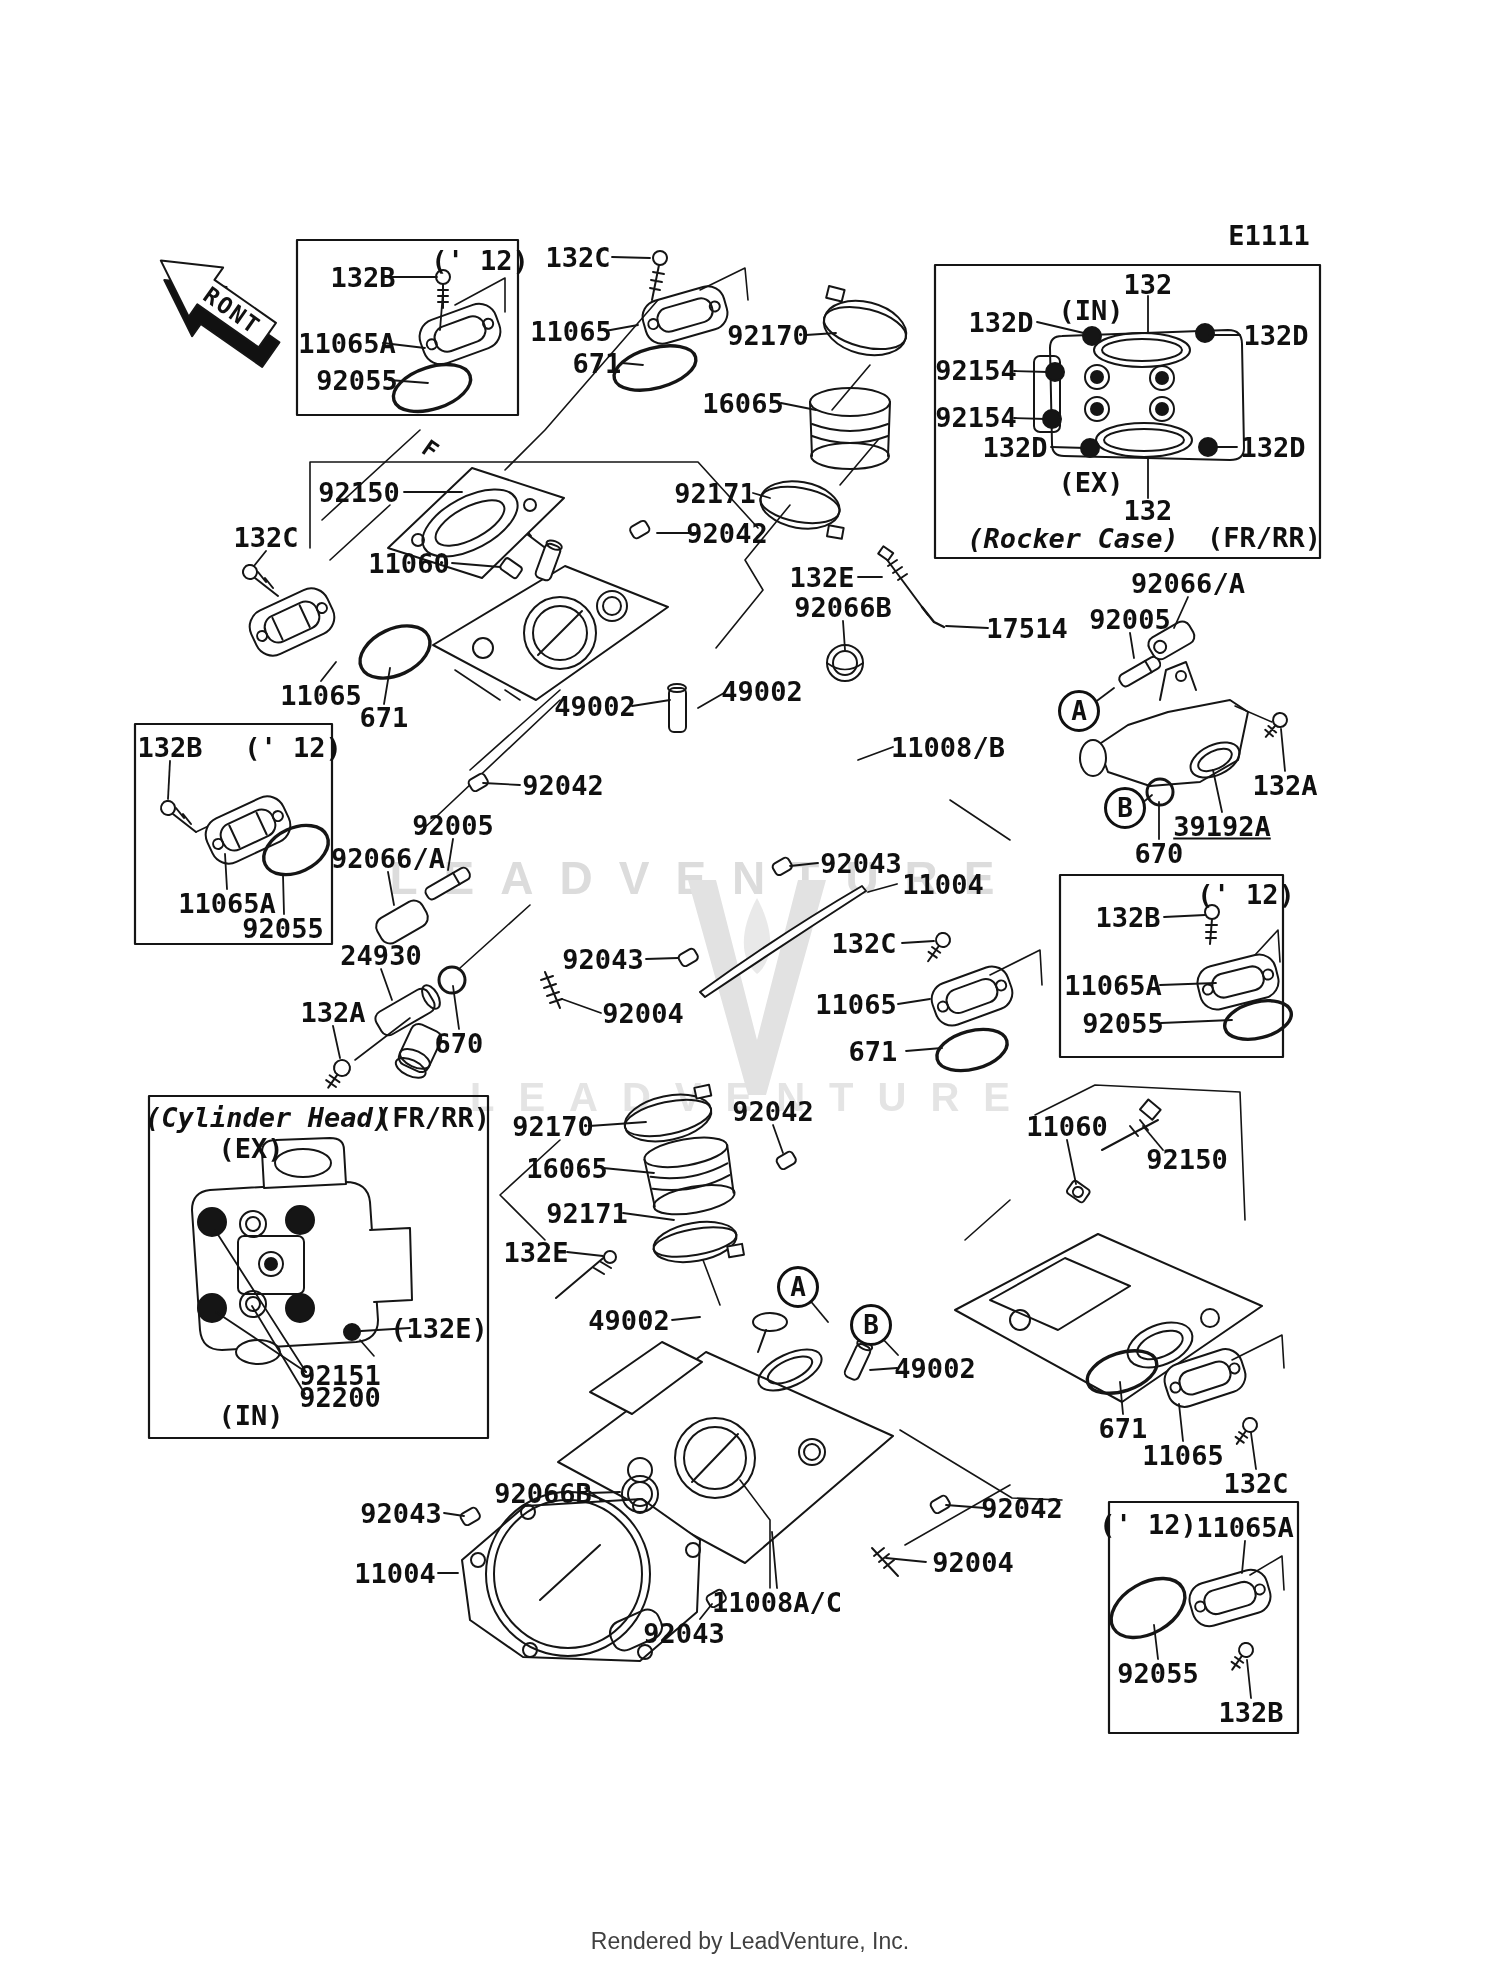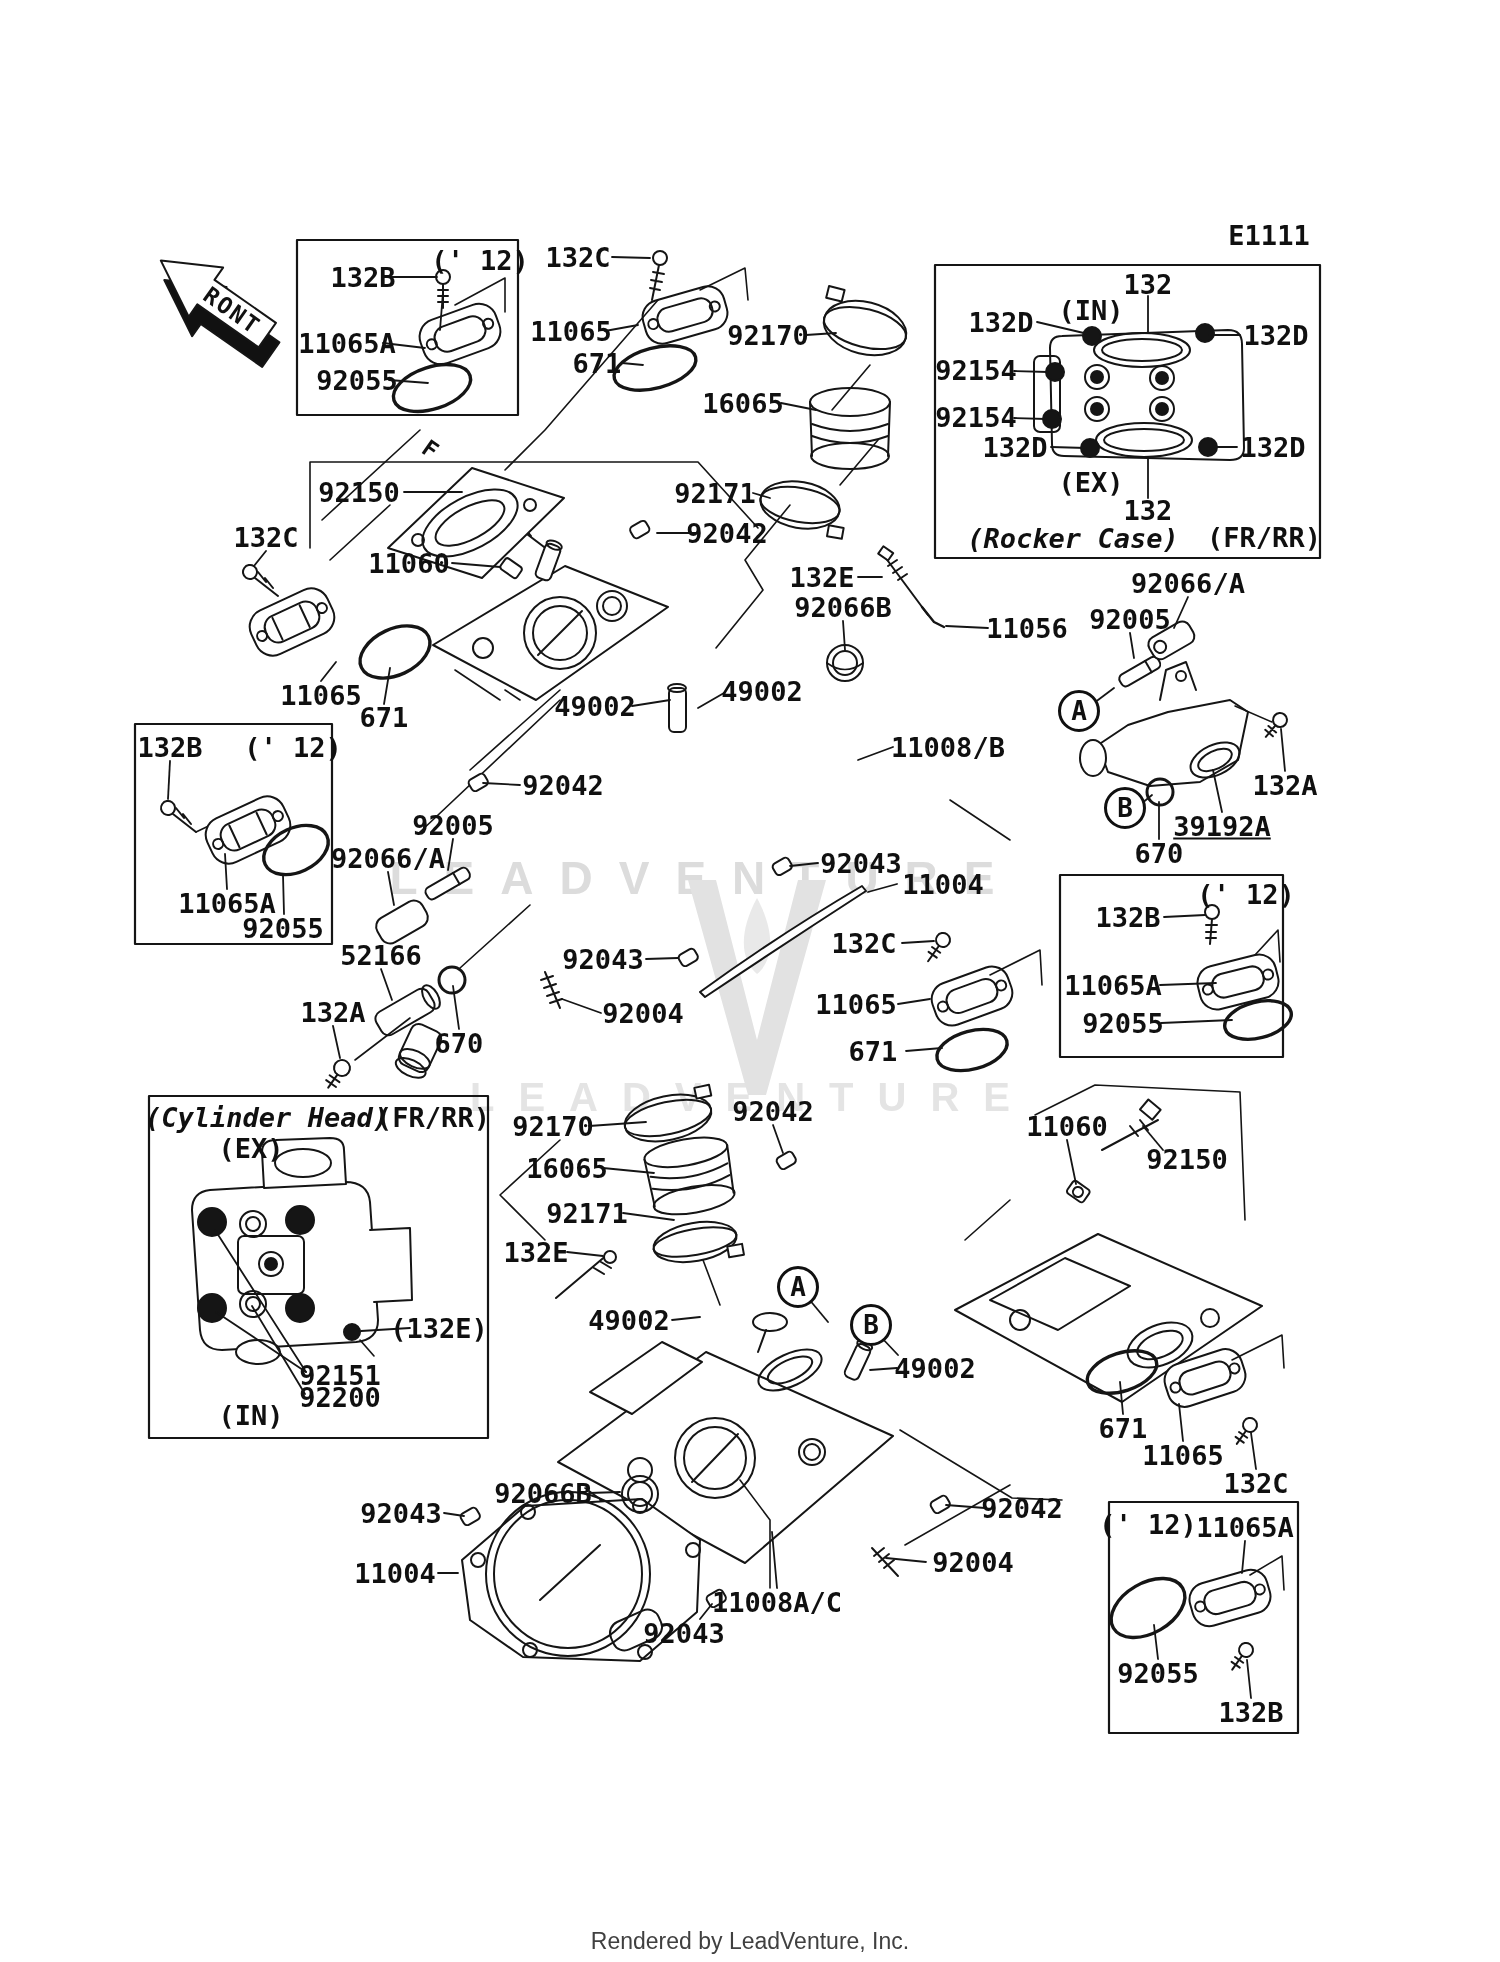--- a/index.html
+++ b/index.html
@@ -572,38 +572,38 @@
       <div class="lbl" style="left: 1148px; top: 510px;">132</div>
       <div class="lbl" style="left: 1073px; top: 538px; font-style: italic;">(Rocker Case)</div>
       <div class="lbl" style="left: 1264px; top: 537px;">(FR/RR)</div>
       <div class="lbl" style="left: 359px; top: 492px;">92150</div>
       <div class="lbl" style="left: 266px; top: 537px;">132C</div>
       <div class="lbl" style="left: 409px; top: 563px;">11060</div>
       <div class="lbl" style="left: 321px; top: 695px;">11065</div>
       <div class="lbl" style="left: 384px; top: 717px;">671</div>
       <div class="lbl" style="left: 822px; top: 577px;">132E</div>
       <div class="lbl" style="left: 843px; top: 607px;">92066B</div>
-      <div class="lbl" style="left: 1027px; top: 628px;">11056</div>
+      <div class="lbl" style="left: 1027px; top: 628px;">17514</div>
       <div class="lbl" style="left: 595px; top: 706px;">49002</div>
       <div class="lbl" style="left: 762px; top: 691px;">49002</div>
       <div class="lbl" style="left: 948px; top: 747px;">11008/B</div>
       <div class="lbl" style="left: 1188px; top: 583px;">92066/A</div>
       <div class="lbl" style="left: 1130px; top: 619px;">92005</div>
       <div class="lbl circ" style="left: 1079px; top: 711px;">A</div>
       <div class="lbl circ" style="left: 1125px; top: 808px;">B</div>
       <div class="lbl" style="left: 1285px; top: 785px;">132A</div>
       <div class="lbl" style="left: 1222px; top: 826px; text-decoration: underline;">39192A</div>
       <div class="lbl" style="left: 1159px; top: 853px;">670</div>
       <div class="lbl" style="left: 170px; top: 747px;">132B</div>
       <div class="lbl" style="left: 293px; top: 747px;">(' 12)</div>
       <div class="lbl" style="left: 227px; top: 903px;">11065A</div>
       <div class="lbl" style="left: 283px; top: 928px;">92055</div>
       <div class="lbl" style="left: 453px; top: 825px;">92005</div>
       <div class="lbl" style="left: 388px; top: 858px;">92066/A</div>
-      <div class="lbl" style="left: 381px; top: 955px;">52166</div>
+      <div class="lbl" style="left: 381px; top: 955px;">24930</div>
       <div class="lbl" style="left: 333px; top: 1012px;">132A</div>
       <div class="lbl" style="left: 459px; top: 1043px;">670</div>
       <div class="lbl" style="left: 563px; top: 785px;">92042</div>
       <div class="lbl" style="left: 861px; top: 863px;">92043</div>
       <div class="lbl" style="left: 603px; top: 959px;">92043</div>
       <div class="lbl" style="left: 643px; top: 1013px;">92004</div>
       <div class="lbl" style="left: 943px; top: 884px;">11004</div>
       <div class="lbl" style="left: 864px; top: 943px;">132C</div>
       <div class="lbl" style="left: 856px; top: 1004px;">11065</div>
       <div class="lbl" style="left: 873px; top: 1051px;">671</div>

